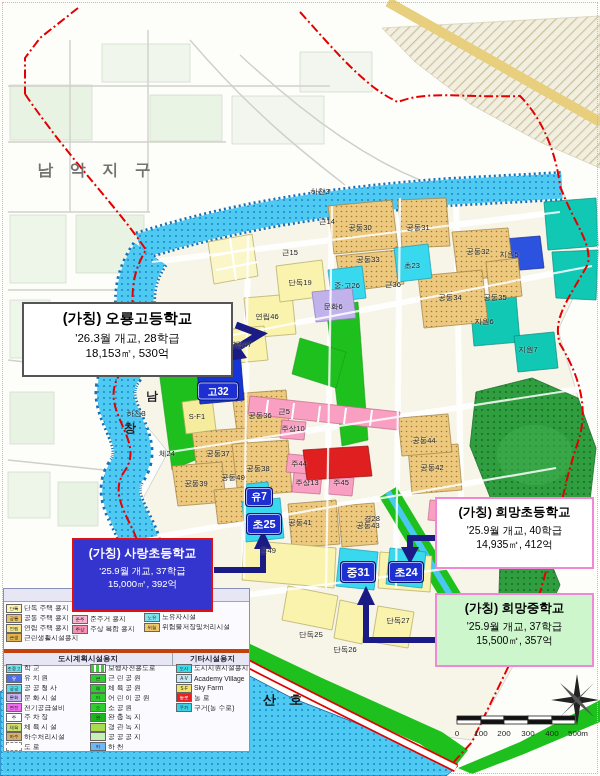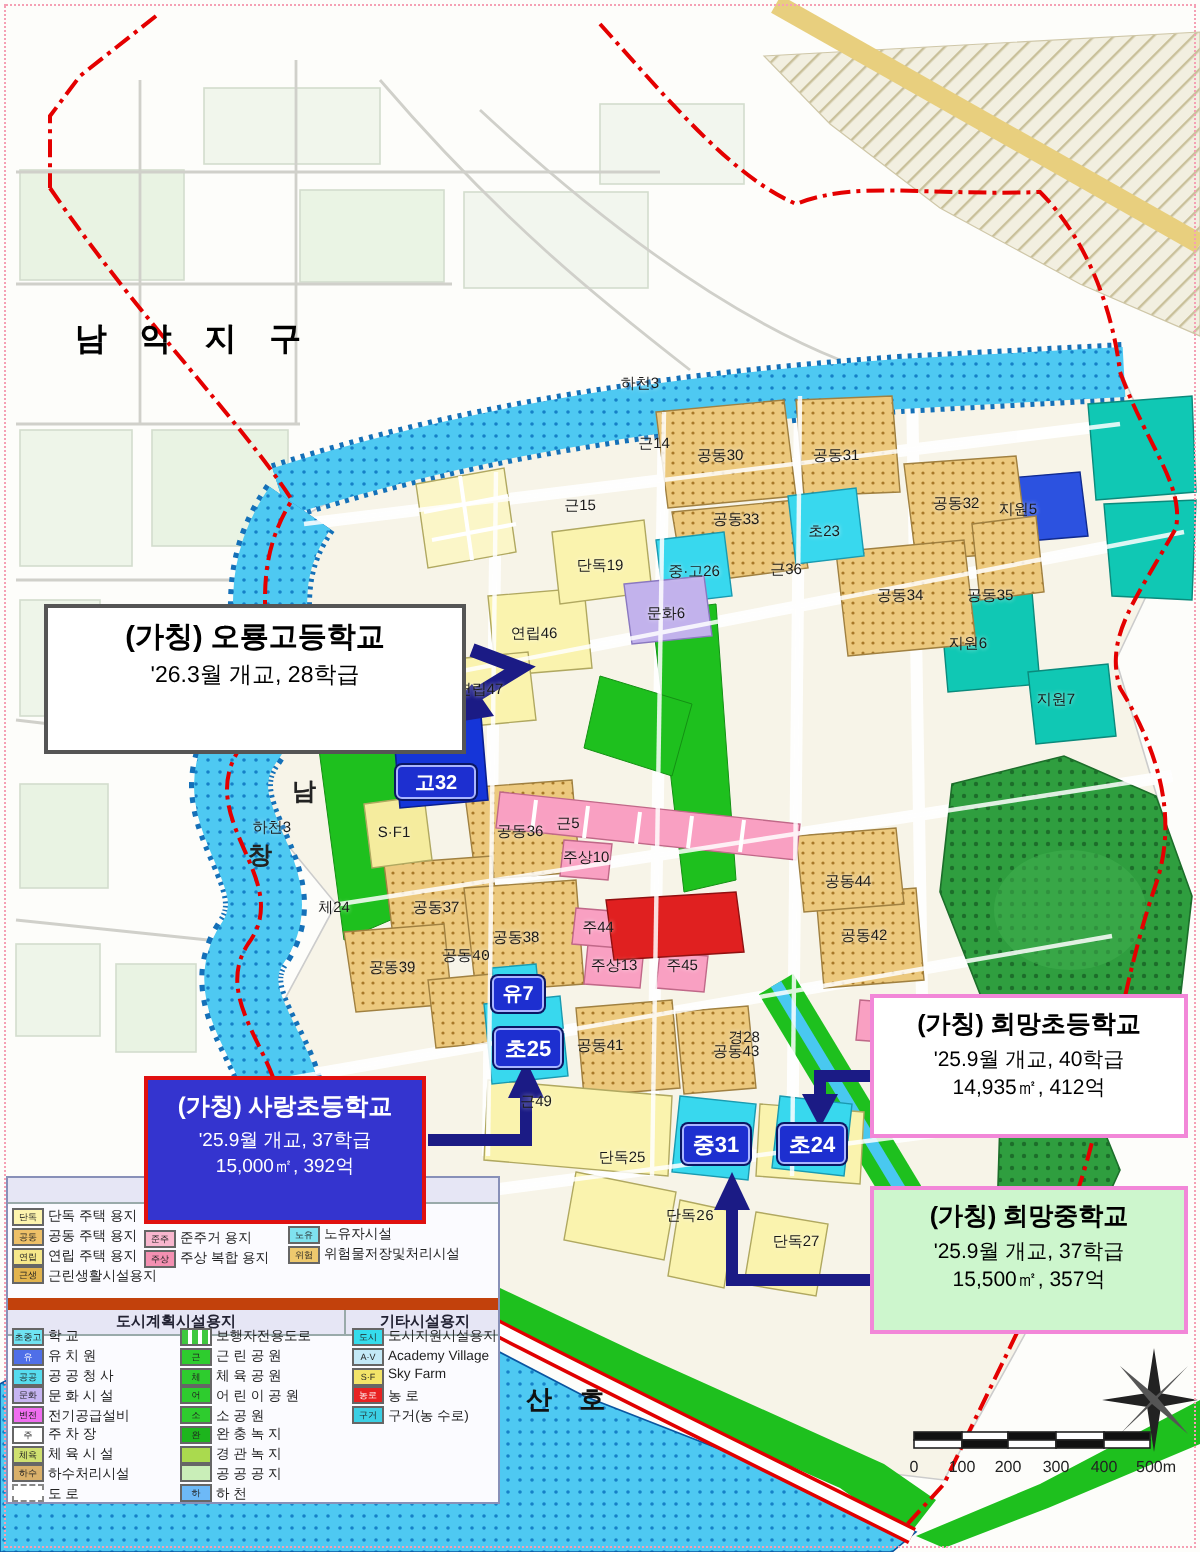--- a/index.html
+++ b/index.html
@@ -6,21 +6,21 @@
   body{width:600px;height:776px;position:relative;overflow:hidden;
        font-family:"Liberation Sans","DejaVu Sans",sans-serif;}
   #stage{position:absolute;inset:0;width:600px;height:776px;}
   #stage > svg{position:absolute;left:0;top:0;z-index:0;}
   .pgborder{position:absolute;inset:2px;border:1.5px dotted #f5a0b4;z-index:9;pointer-events:none;}
 
   
   .plabel{position:absolute;transform:translate(-50%,-50%);font-size:7.5px;color:#1a1a1a;
           white-space:nowrap;z-index:2;text-shadow:0 0 2px rgba(255,255,255,.8);}
   .rlabel{position:absolute;transform:translate(-50%,-50%);white-space:nowrap;z-index:2;color:#333;}
-  .rlabel.district{font-size:16px;font-weight:bold;letter-spacing:6px;color:#000000;}
+  .rlabel.district{font-size:16px;font-weight:bold;letter-spacing:6px;color:#737373;}
   .rlabel.lake{font-size:13px;font-weight:bold;letter-spacing:5px;color:#111;}
   .rlabel.river{font-size:12px;font-weight:bold;color:#222;}
 
   
   .badge{position:absolute;transform:translate(-50%,-50%);background:#1d2fd0;color:#fff;
          font-weight:bold;border:1px solid #aab6ff;border-radius:3px;z-index:5;
          display:flex;align-items:center;justify-content:center;box-shadow:0 0 0 1px #0a1664;}
   .b-g32{width:38px;height:15px;font-size:10px;}
   .b-sm{width:24px;height:16px;font-size:10px;}
   .b-md{width:32px;height:18px;font-size:11px;}
@@ -311,37 +311,38 @@
       <div class="plabel" style="left: 233px; top: 478px; font-family: Liberation Mono, monospace;">공동40</div>
       <div class="plabel" style="left: 299px; top: 464px;">주44</div>
       <div class="plabel" style="left: 307px; top: 483px;">주상13</div>
       <div class="plabel" style="left: 341px; top: 483px;">주45</div>
       <div class="plabel" style="left: 300px; top: 523px;">공동41</div>
       <div class="plabel" style="left: 352px; top: 526px; margin-left: 16px;">공동43</div>
       <div class="plabel" style="left: 432px; top: 468px;">공동42</div>
       <div class="plabel" style="left: 424px; top: 441px;">공동44</div>
       <div class="plabel" style="left: 268px; top: 551px;">근49</div>
       <div class="plabel" style="left: 372px; top: 519px;">경28</div>
-      <div class="plabel" style="left: 311px; top: 579px;">단독25</div>
-      <div class="plabel" style="left: 345px; top: 608px; font-family: Liberation Mono, monospace;">단독26</div>
+      <div class="plabel" style="left: 311px; top: 635px; font-family: Liberation Mono, monospace;">단독25</div>
+      <div class="plabel" style="left: 345px; top: 650px;">단독26</div>
       <div class="plabel" style="left: 398px; top: 621px;">단독27</div>
     </div>
 
 <div>
 
 <div class="badge b-g32" style="left: 218px; top: 391px;">고32</div>
       <div class="badge b-sm" style="left: 259px; top: 497px;">유7</div>
       <div class="badge b-md" style="left: 264px; top: 524px;">초25</div>
       <div class="badge b-md" style="left: 358px; top: 572px;">중31</div>
       <div class="badge b-md" style="left: 406px; top: 572px;">초24</div>
     </div>
 
 <div class="callout co1">
   <div class="t">(가칭) 오룡고등학교</div>
   <div class="l">'26.3월 개교, 28학급</div>
+  <div class="l">18,153㎡, 530억</div>
 </div>
 <div class="callout co2">
   <div class="t">(가칭) 사랑초등학교</div>
   <div class="l">'25.9월 개교, 37학급</div>
   <div class="l">15,000㎡, 392억</div>
 </div>
 <div class="callout co3">
   <div class="t">(가칭) 희망초등학교</div>
   <div class="l">'25.9월 개교, 40학급</div>
   <div class="l">14,935㎡, 412억</div>
@@ -390,21 +391,21 @@
 
   <div class="li">
           <span class="sw" style="background: rgb(127, 226, 239);">노유</span>
           <span class="lt">노유자시설</span>
         </div>
         <div class="li">
           <span class="sw" style="background: rgb(238, 201, 110);">위험</span>
           <span class="lt">위험물저장및처리시설</span>
         </div>
       </div>
-  <div class="lhead" style="top:60px;border-top:6px solid #c2410c;">
+  <div class="lhead" style="top:60px;border-top:4px solid #c2410c;">
     <div class="hc" style="width:168px;border-right:1px solid #9aa;">도시계획시설용지</div>
     <div class="hc" style="width:79px;">기타시설용지</div>
   </div>
   <div class="lcol" style="left:2px;top:75px;width:82px;">
 
   <div class="li">
           <span class="sw" style="background: rgb(111, 227, 242);">초중고</span>
           <span class="lt">학  교</span>
         </div>
         <div class="li wtx">

